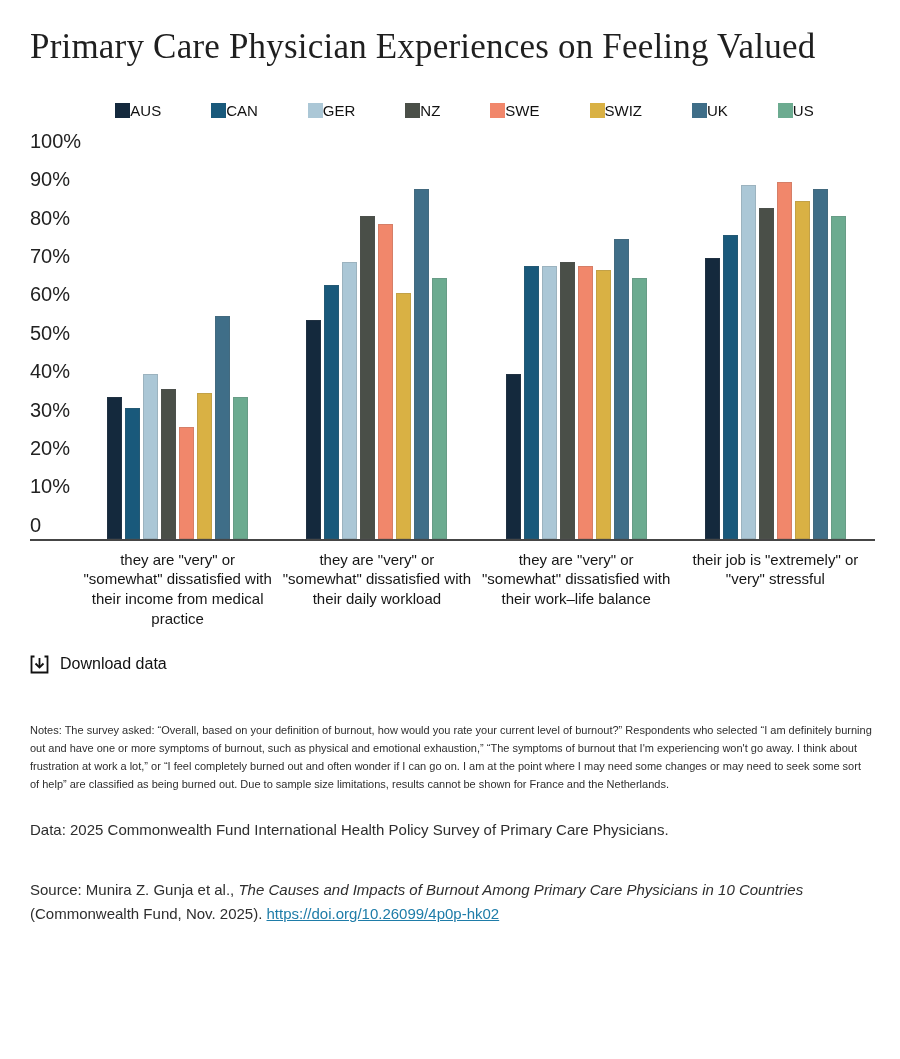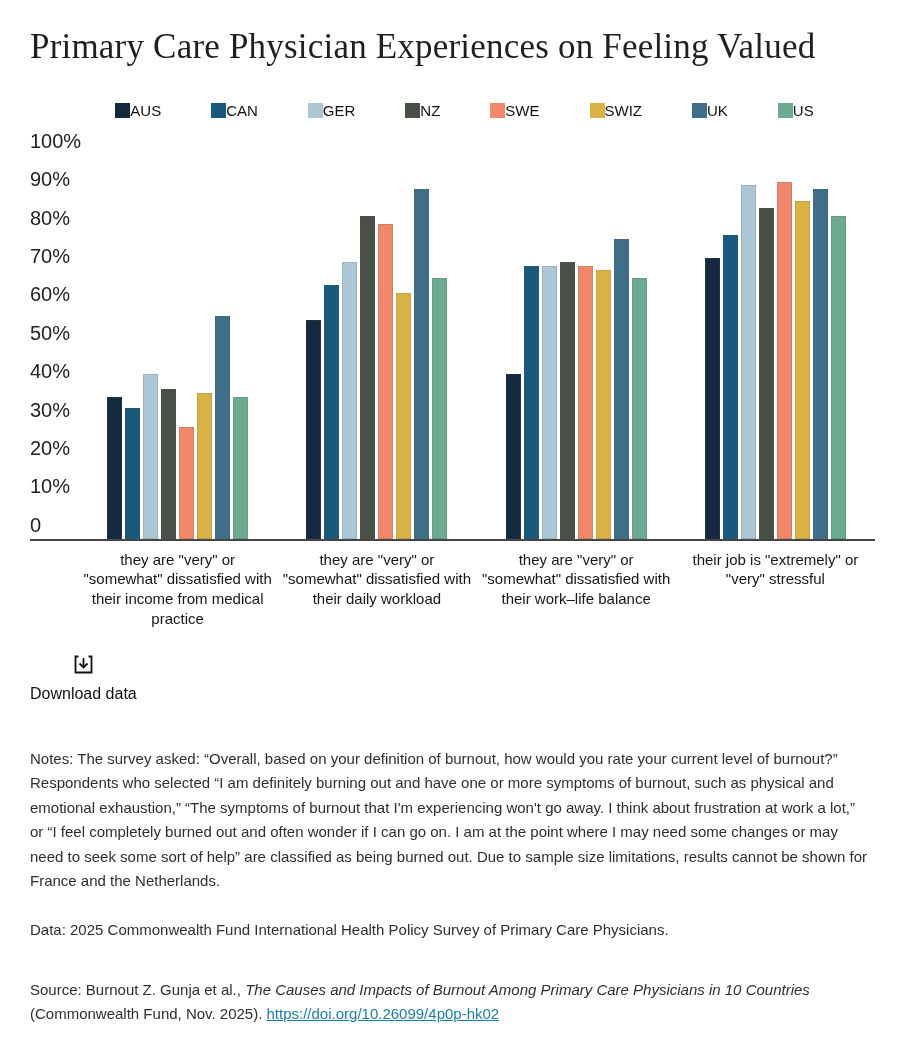--- a/index.html
+++ b/index.html
@@ -67,27 +67,27 @@
     flex:1; text-align:center; font-size:15px; line-height:1.32;
     color:#161616; padding:0 2px;
   }
 
   
   .download {
     display:inline-flex; align-items:center; gap:11px;
     margin:26px 0 0 0; cursor:pointer;
     background:none; border:none; padding:0;
     font-family:"Liberation Sans", sans-serif;
-    font-size:16px; color:#111;flex-direction:column;
+    font-size:16px; color:#111;
   }
   .dl-icon { width:19px; height:19px; display:block; }
 
   
   .notes {
-    margin-top:44px; font-size:15px; line-height:1.63; color:#2e2e2e;
+    margin-top:44px; font-size:11px; line-height:1.63; color:#2e2e2e;
     max-width:842px;
   }
   .dataline { margin-top:24px; font-size:15px; line-height:1.6; color:#2e2e2e; }
   .source { margin-top:36px; font-size:15px; line-height:1.63; color:#2e2e2e; max-width:842px; }
   .source .italic { font-style:italic; }
   .source a { color:#1e7ca8; text-decoration:underline; }
 </style>
 </head>
 <body>
 
@@ -201,17 +201,17 @@
       <path d="M9.5 3 V12"></path>
       <path d="M5.5 8.5 L9.5 12.5 L13.5 8.5"></path>
     </svg>
     <span>Download data</span>
   </button>
 
   <div class="notes">Notes: The survey asked: “Overall, based on your definition of burnout, how would you rate your current level of burnout?” Respondents who selected “I am definitely burning out and have one or more symptoms of burnout, such as physical and emotional exhaustion,” “The symptoms of burnout that I'm experiencing won't go away. I think about frustration at work a lot,” or “I feel completely burned out and often wonder if I can go on. I am at the point where I may need some changes or may need to seek some sort of help” are classified as being burned out. Due to sample size limitations, results cannot be shown for France and the Netherlands.</div>
 
   <div class="dataline">Data: 2025 Commonwealth Fund International Health Policy Survey of Primary Care Physicians.</div>
 
-  <div class="source"><span>Source: Burnout Z. Gunja et al., </span><span class="italic">The Causes and Impacts of Burnout Among Primary Care Physicians in 10 Countries</span><span> (Commonwealth Fund, Nov. 2025). </span><a href="#">https://doi.org/10.26099/4p0p-hk02</a></div>
+  <div class="source"><span>Source: Munira Z. Gunja et al., </span><span class="italic">The Causes and Impacts of Burnout Among Primary Care Physicians in 10 Countries</span><span> (Commonwealth Fund, Nov. 2025). </span><a href="#">https://doi.org/10.26099/4p0p-hk02</a></div>
 
   
 
 </div>
 
 </body></html>

